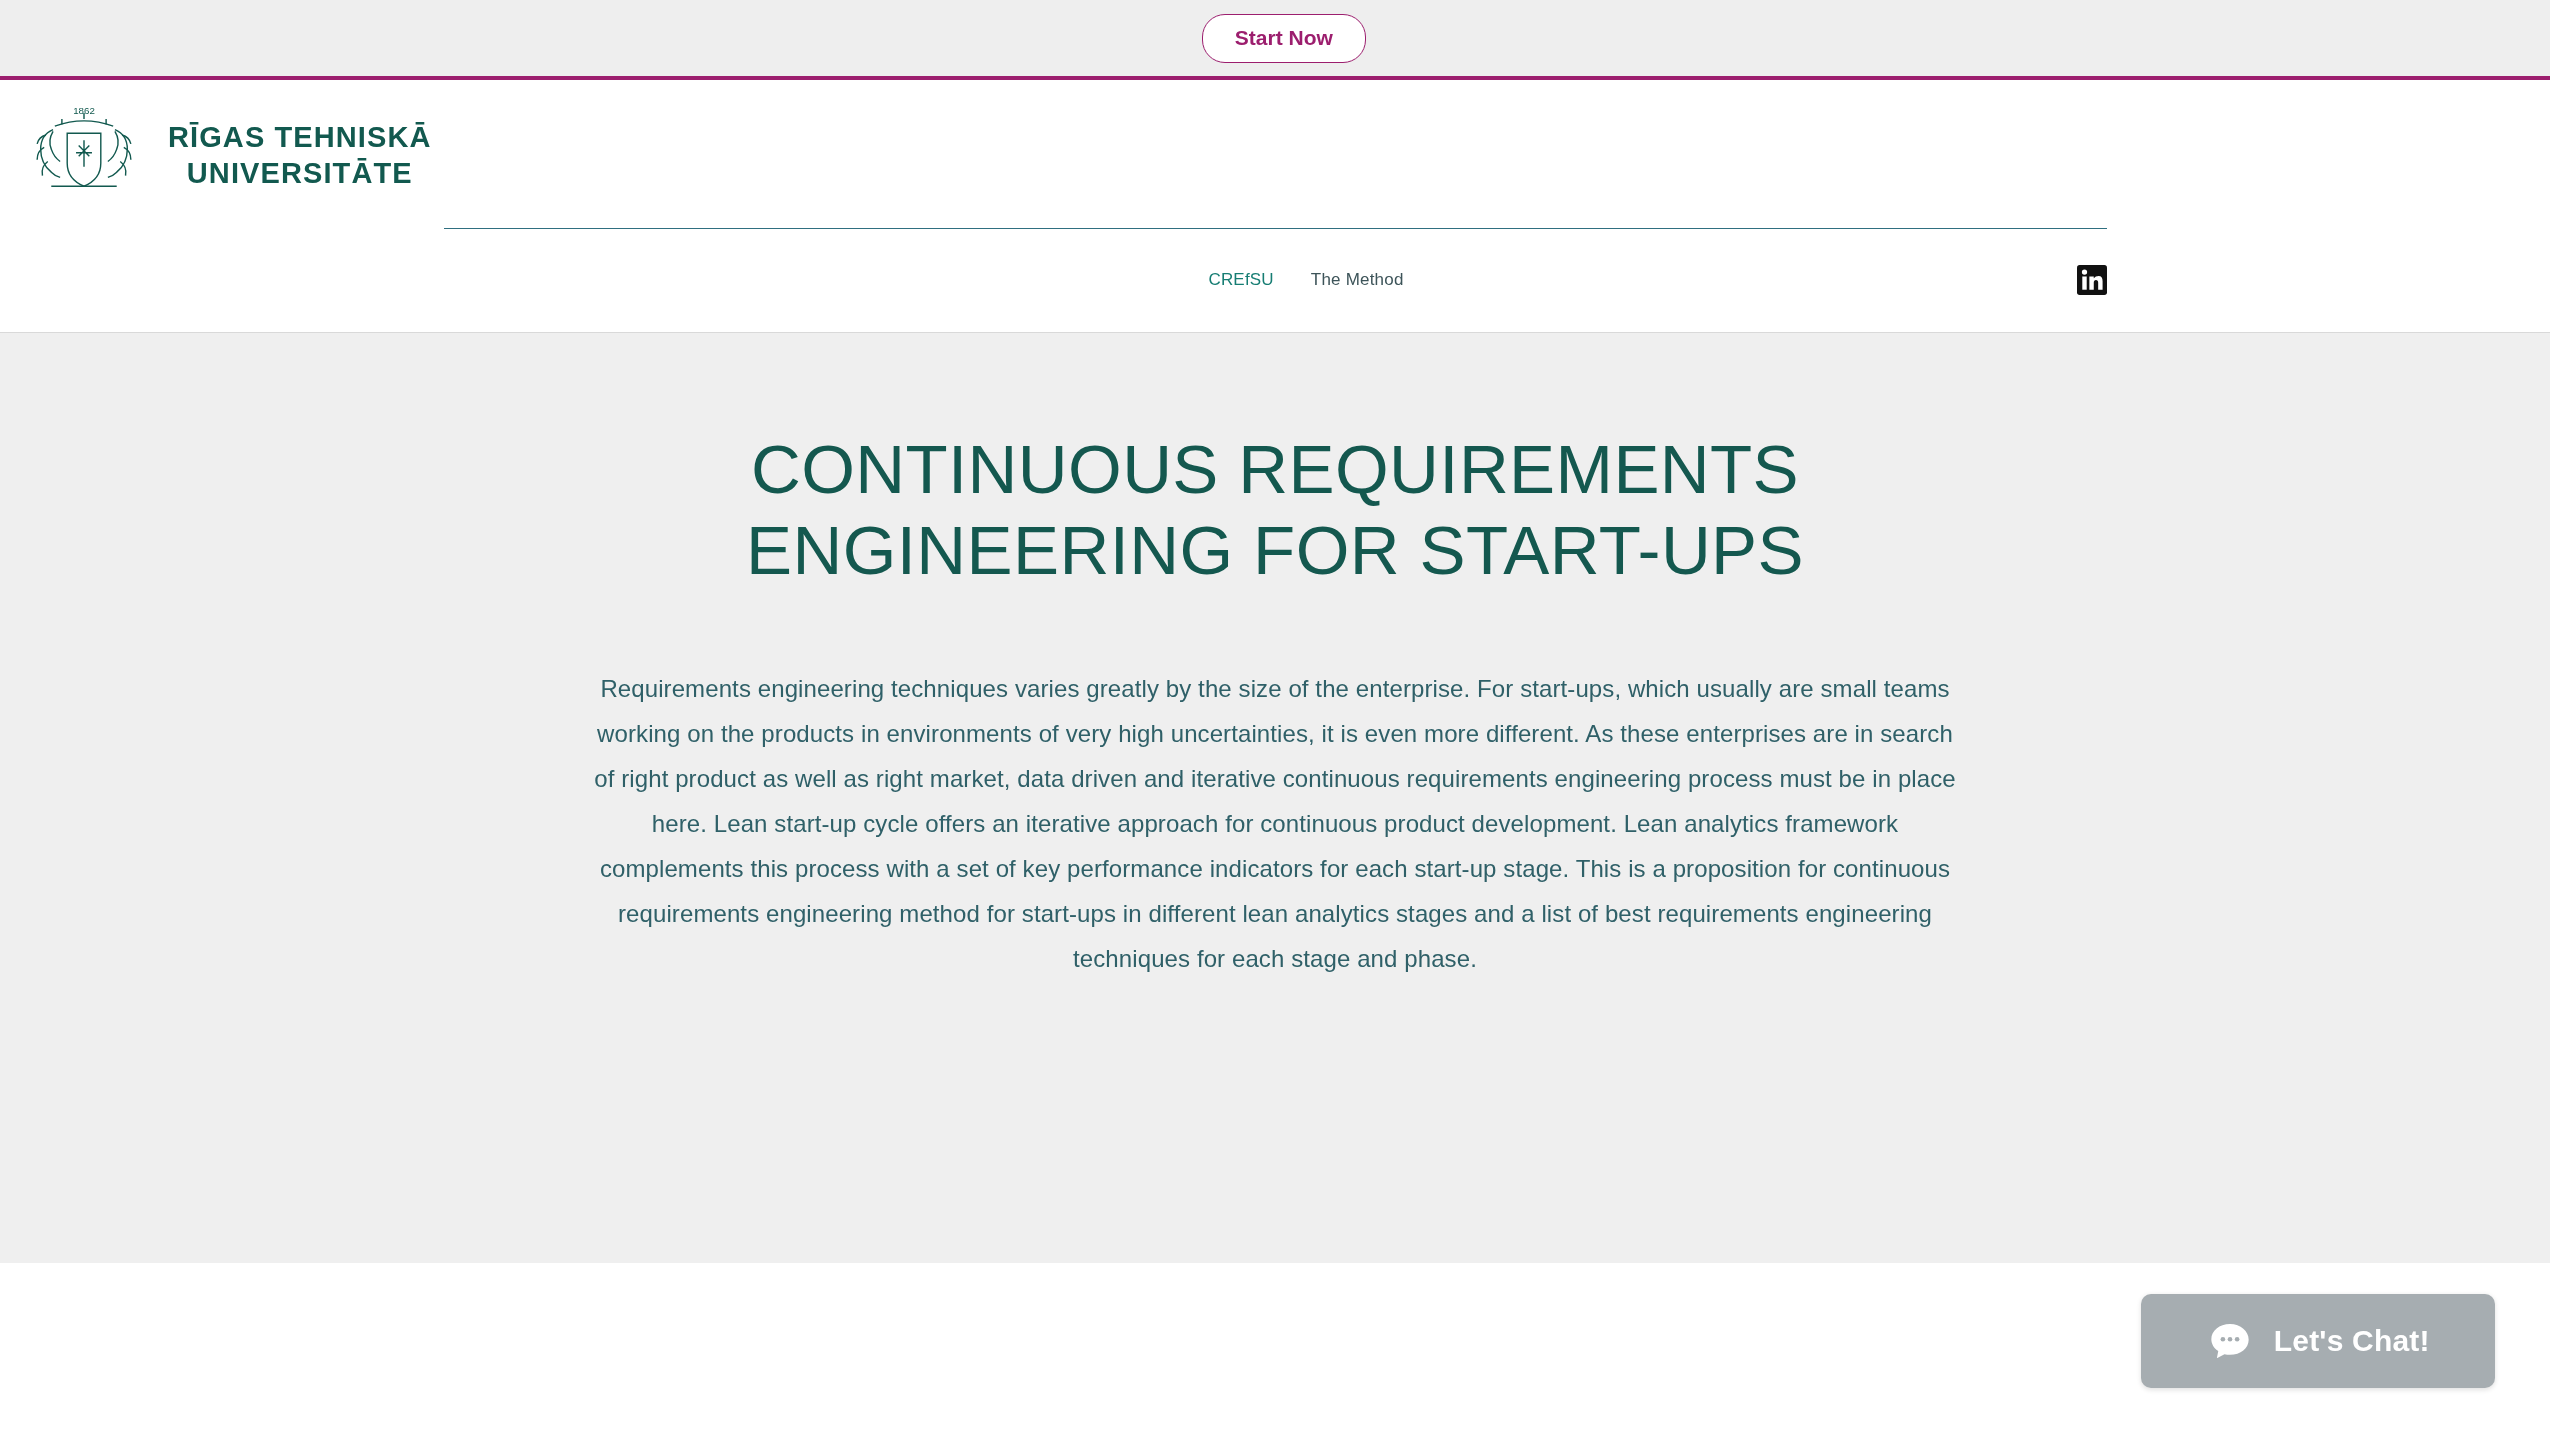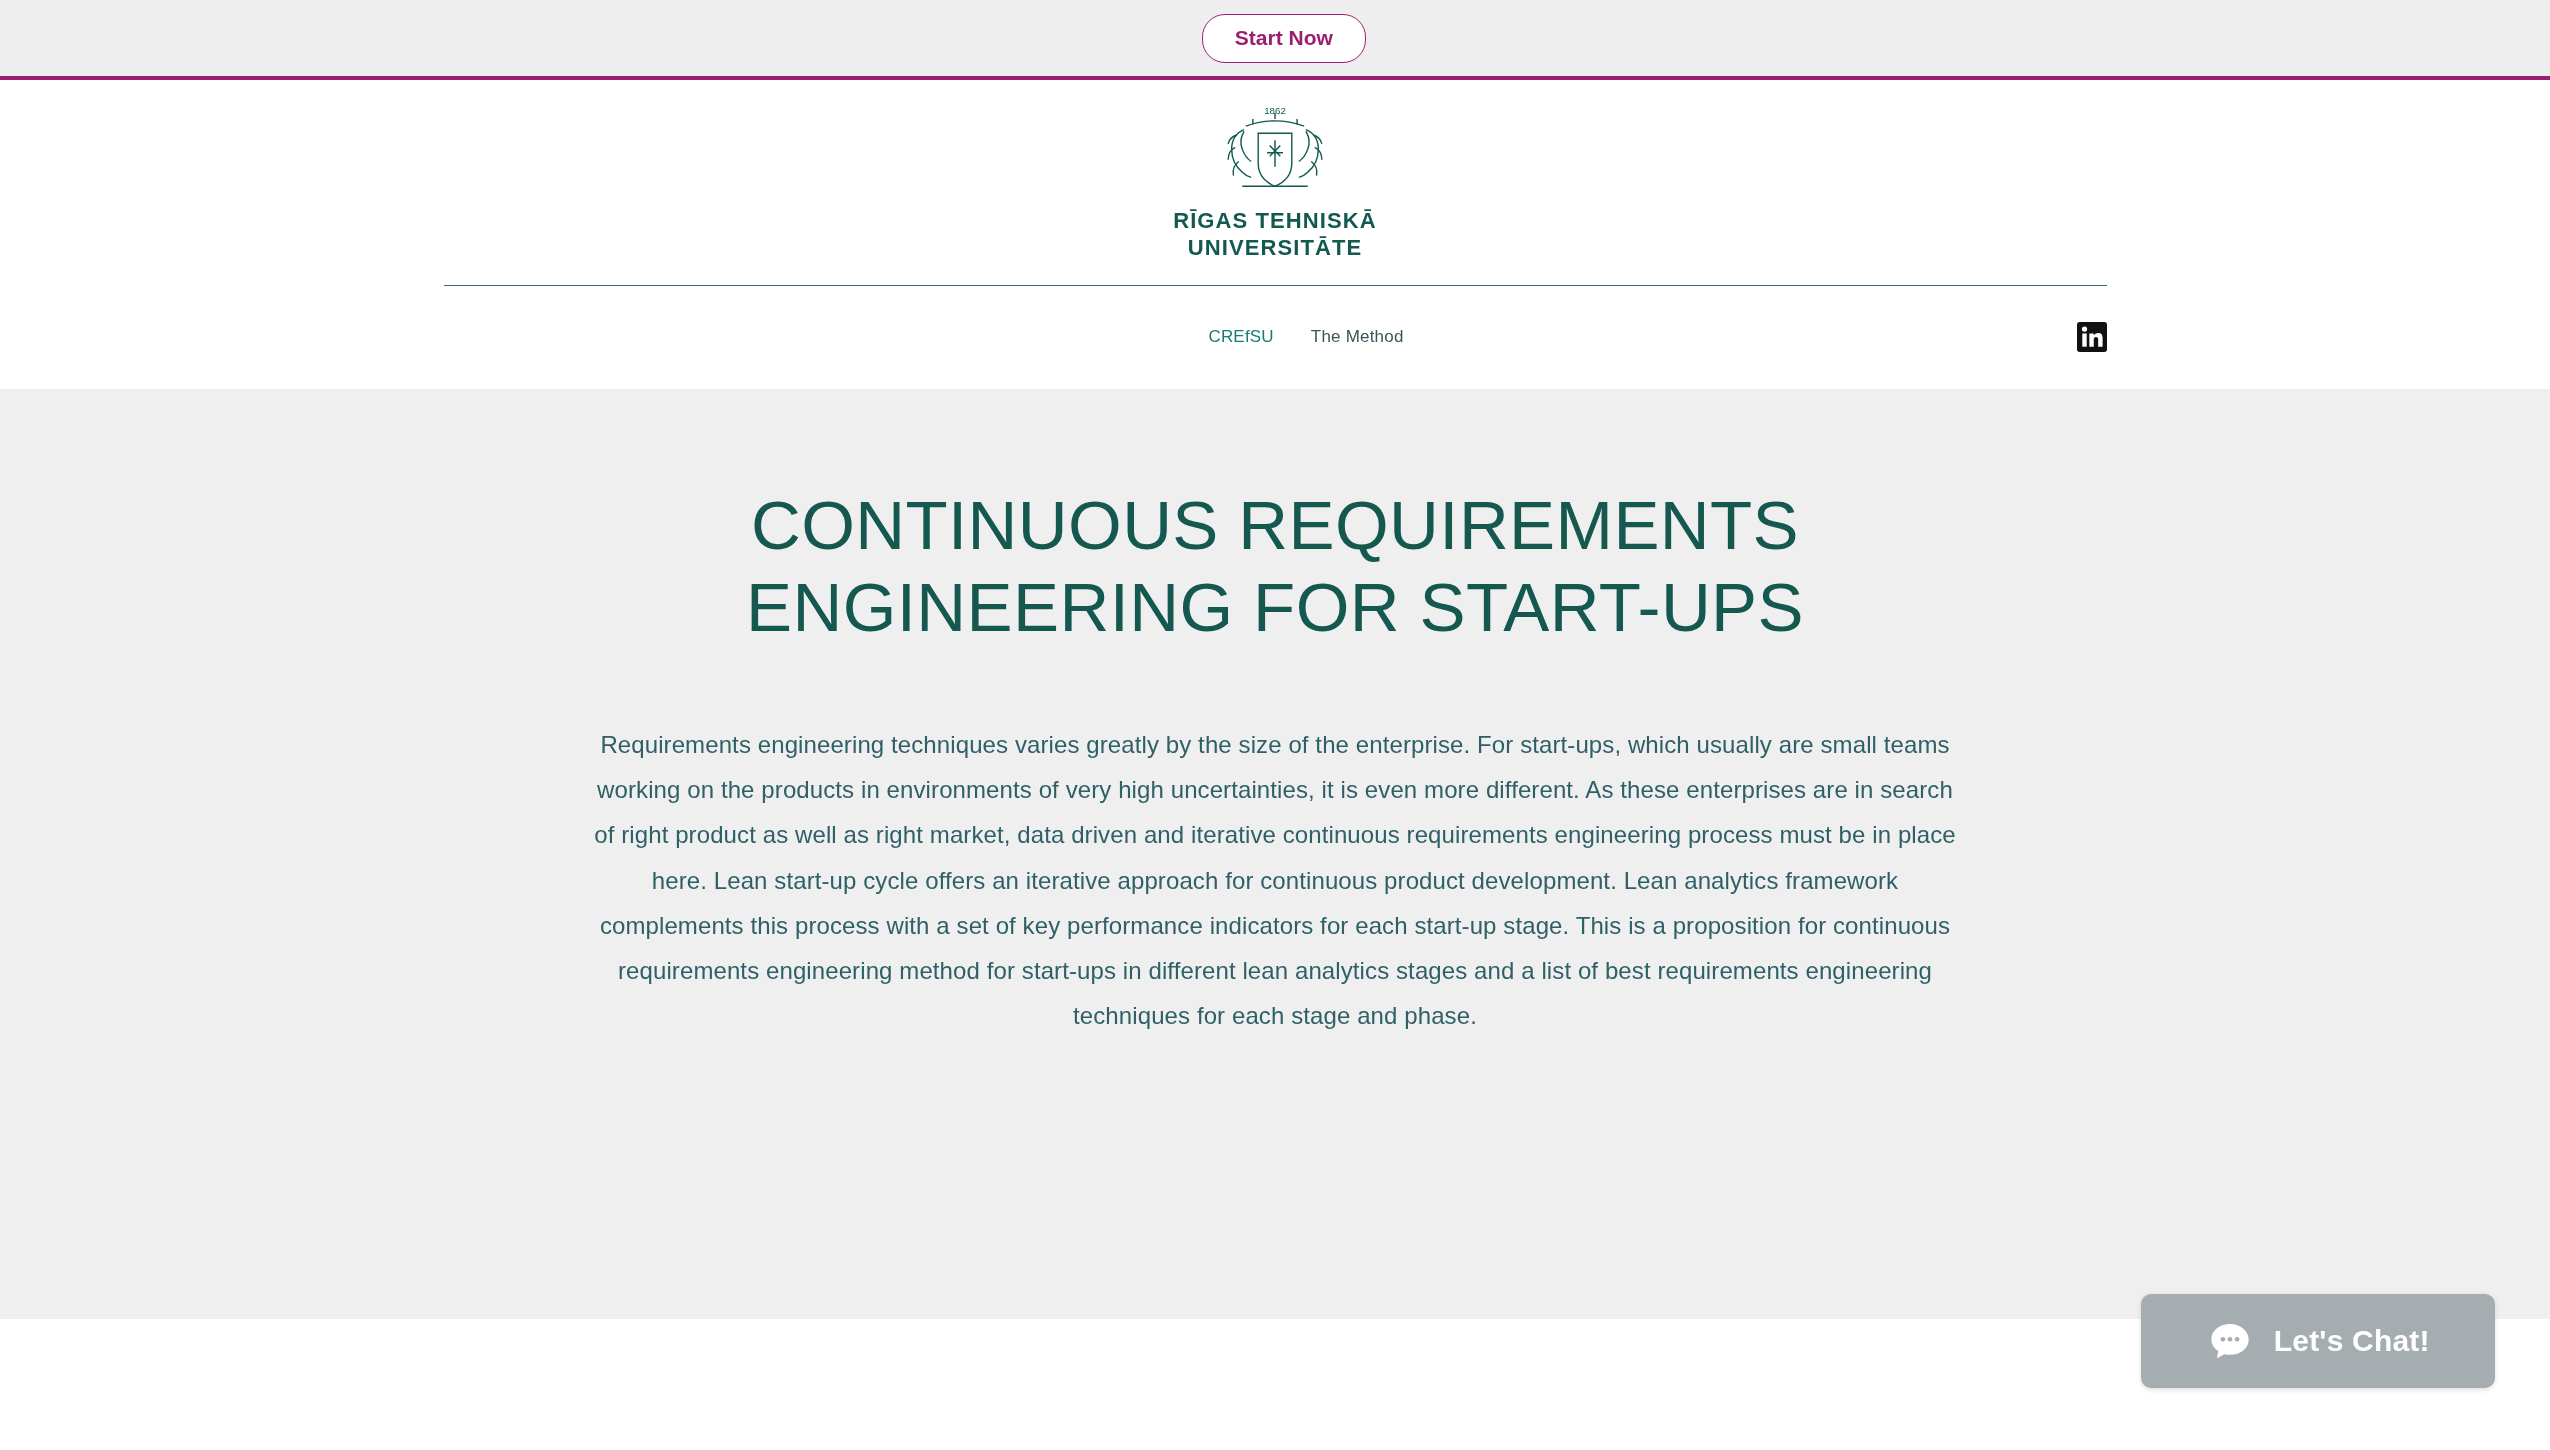--- a/index.html
+++ b/index.html
@@ -51,29 +51,29 @@
   }
 
   
   .site-header {
     width: 100%;
     background: #ffffff;
     padding-top: 23px;
   }
   .logo-wrap {
     display: flex;
-    flex-direction: column;
+    flex-direction: row;
     align-items: center;
   }
   .crest { width: 168px; height: 102px; display: block; }
   .logo-text {
     margin-top: 3px;
     text-align: center;
     color: #12594f;
-    font-size: 22px;
+    font-size: 29px;
     font-weight: bold;
     letter-spacing: 1.1px;
     line-height: 1.22;
   }
   .header-rule {
     margin: 23px auto 0 auto;
     width: 1663px;
     height: 0.9px;
     background: #2f6f80;
   }

